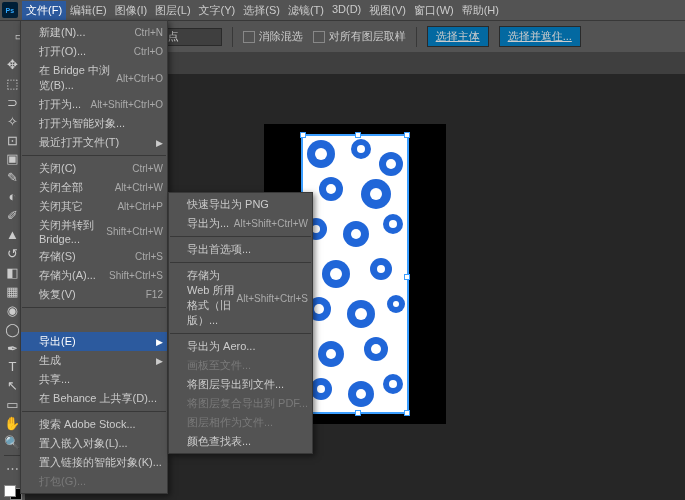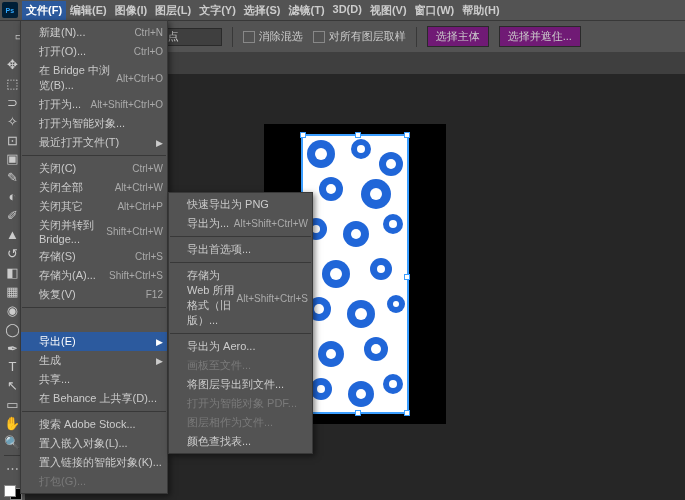--- a/index.html
+++ b/index.html
@@ -1,28 +1,28 @@
 <!DOCTYPE html>
 <html><head>
 <meta charset="utf-8">
 <style>
 * { margin: 0; padding: 0; box-sizing: border-box; font-family: "Microsoft YaHei", sans-serif; }
 body { background: #1c1c1c; width: 685px; height: 500px; overflow: hidden; position: relative; color: #ccc; font-size: 11px; }
 .menubar { background: #535353; height: 20px; display: flex; align-items: center; padding: 0 2px; }
 .menubar .logo { width: 16px; height: 16px; background: #001e36; display: flex; align-items: center; justify-content: center; border-radius: 2px; margin-right: 4px; }
 .menubar .logo svg { width: 12px; height: 12px; }
-.menubar .item { padding: 2px 4px; cursor: default; font-weight: bold; }
+.menubar .item { padding: 2px 4px; cursor: default; }
 .menubar .item.active { background: #2c5a9e; color: #fff; }
 .optionsbar { background: #535353; height: 32px; border-top: 1px solid #383838; display: flex; align-items: center; padding: 0 8px; gap: 10px; font-size: 11px; }
 .optionsbar .icon-btn { width: 24px; height: 24px; display: flex; align-items: center; justify-content: center; }
 .optionsbar .sep { width: 1px; height: 20px; background: #383838; }
 .optionsbar input[type=text] { background: #3f3f3f; border: 1px solid #2a2a2a; color: #ccc; width: 70px; height: 18px; font-size: 11px; padding: 0 4px; }
 .optionsbar .num { background: #2c2c2c; border: 1px solid #222; width: 28px; height: 18px; display: inline-flex; align-items: center; justify-content: center; }
 .optionsbar .check { width: 12px; height: 12px; border: 1px solid #888; display: inline-block; vertical-align: middle; margin-right: 4px; }
-.optionsbar .btn { background: #701a75; border: 1px solid #2a2a2a; padding: 2px 8px; }
+.optionsbar .btn { background: #0369a1; border: 1px solid #2a2a2a; padding: 2px 8px; text-decoration: underline; }
 .tabbar { background: #3f3f3f; height: 22px; display: flex; align-items: end; padding-left: 25px; }
 .tabbar .tab { background: #535353; padding: 3px 10px; font-size: 10px; display: flex; align-items: center; gap: 6px; }
 .tabbar .tab .x { font-size: 10px; }
 .workspace { position: absolute; left: 25px; top: 74px; right: 0; bottom: 0; background: #262626; display: flex; align-items: flex-start; justify-content: center; padding-top: 50px; }
 .canvas { background: #000; width: 182px; height: 300px; position: relative; display: flex; align-items: center; justify-content: center; }
 .art { background: #fff; width: 108px; height: 280px; position: relative; overflow: hidden; }
 .art svg { width: 100%; height: 100%; }
 .handle { position: absolute; width: 6px; height: 6px; background: #fff; border: 1px solid #3b9eff; }
 .tl { top: 8px; left: 36px; } .tr { top: 8px; right: 36px; }
 .bl { bottom: 8px; left: 36px; } .br { bottom: 8px; right: 36px; }
@@ -283,21 +283,21 @@
     <div class="row">
       <span>导出为 Aero...</span>
     </div>
     <div class="row dis">
       <span>画板至文件...</span>
     </div>
     <div class="row">
       <span>将图层导出到文件...</span>
     </div>
     <div class="row dis">
-      <span>打开为智能对象 PDF...</span>
+      <span>将图层复合导出到 PDF...</span>
     </div>
     <div class="row dis">
       <span>图层相作为文件...</span>
     </div>
     <div class="row">
       <span>颜色查找表...</span>
     </div>
   </div>
 
 </body></html>

